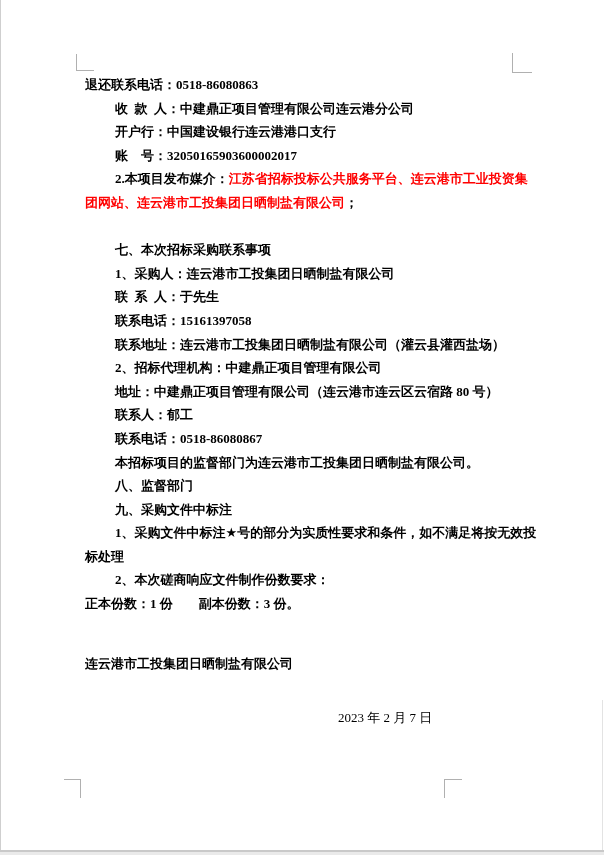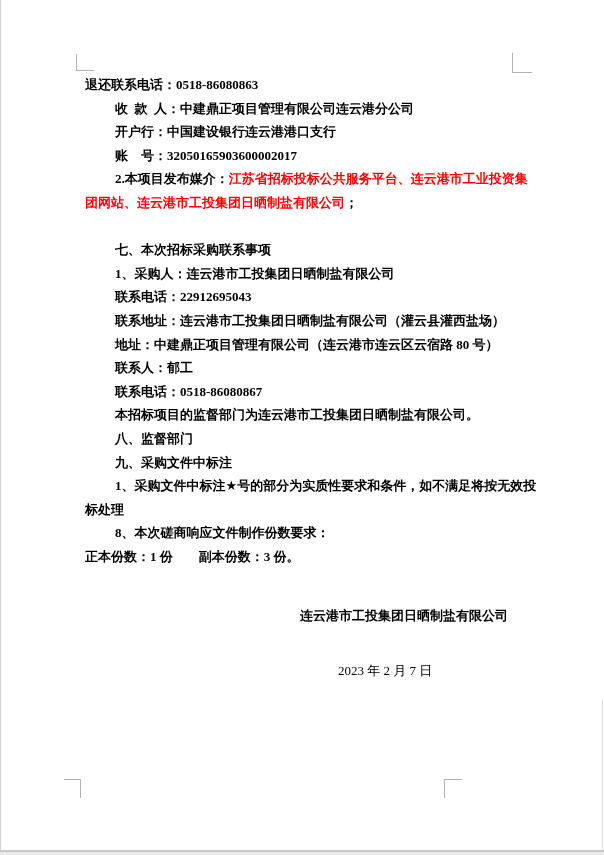--- a/index.html
+++ b/index.html
@@ -26,21 +26,21 @@
     position:absolute;left:85px;top:73px;width:436px;
     color:var(--ink,#000000);
     font-size:13px;font-weight:bold;
   }
   p.line{margin:0;height:23.6px;line-height:23.6px;white-space:pre;}
   .indent{text-indent:30px;}
   .spacer{height:23.6px;}
   .spacer-sign{height:36px;}
   .spacer-date{height:31px;}
   .red{color:var(--red,#ff0000);}
-  .signature{text-align:right;padding-right:13px;}
+  .signature{padding-right:13px;}
   .date{text-indent:253px;font-weight:normal;}
 </style>
 </head>
 <body style="background: rgb(255, 255, 255);">
 
 <div class="page">
 
   <div class="edge-left"></div>
   <div class="edge-right"></div>
   <div class="edge-bottom"></div>
@@ -56,31 +56,33 @@
     <p class="line indent">收  款  人：中建鼎正项目管理有限公司连云港分公司</p>
     <p class="line indent">开户行：中国建设银行连云港港口支行</p>
     <p class="line indent">账    号：32050165903600002017</p>
     <p class="line indent"><span>2.本项目发布媒介：</span><span class="red">江苏省招标投标公共服务平台、连云港市工业投资集</span></p>
     <p class="line"><span class="red">团网站、连云港市工投集团日晒制盐有限公司</span><span>；</span></p>
 
     <div class="spacer"></div>
 
     <p class="line indent">七、本次招标采购联系事项</p>
     <p class="line indent">1、采购人：连云港市工投集团日晒制盐有限公司</p>
-    <p class="line indent">联系电话：22912695043</p>
+    <p class="line indent">联  系  人：于先生</p>
+    <p class="line indent">联系电话：15161397058</p>
     <p class="line indent">联系地址：连云港市工投集团日晒制盐有限公司（灌云县灌西盐场）</p>
+    <p class="line indent">2、招标代理机构：中建鼎正项目管理有限公司</p>
     <p class="line indent">地址：中建鼎正项目管理有限公司（连云港市连云区云宿路 80 号）</p>
     <p class="line indent">联系人：郁工</p>
     <p class="line indent">联系电话：0518-86080867</p>
     <p class="line indent">本招标项目的监督部门为连云港市工投集团日晒制盐有限公司。</p>
     <p class="line indent">八、监督部门</p>
     <p class="line indent">九、采购文件中标注</p>
     <p class="line indent">1、采购文件中标注★号的部分为实质性要求和条件，如不满足将按无效投</p>
     <p class="line">标处理</p>
-    <p class="line indent">8、本次磋商响应文件制作份数要求：</p>
+    <p class="line indent">2、本次磋商响应文件制作份数要求：</p>
     <p class="line">正本份数：1 份　　副本份数：3 份。</p>
 
     <div class="spacer-sign"></div>
     <p class="line signature">连云港市工投集团日晒制盐有限公司</p>
 
     <div class="spacer-date"></div>
     <p class="line date">2023 年 2 月 7 日</p>
   </div>
 
 </div>

